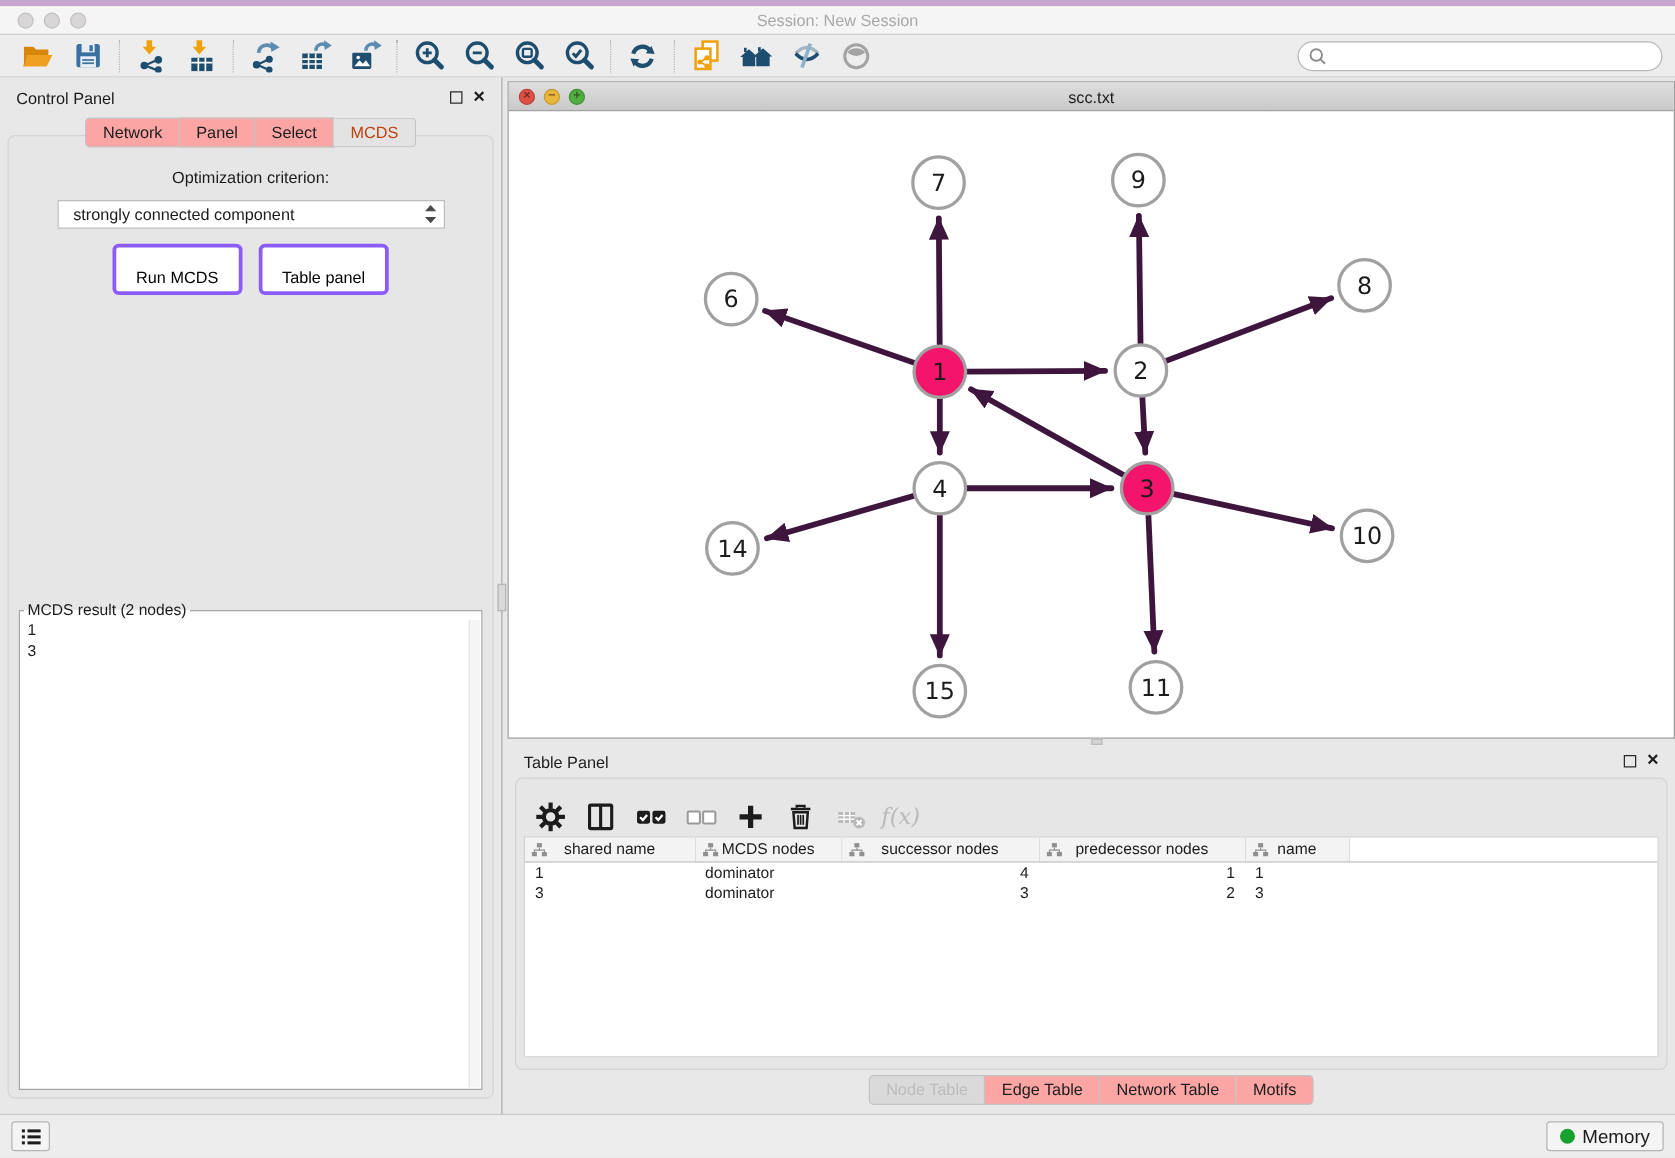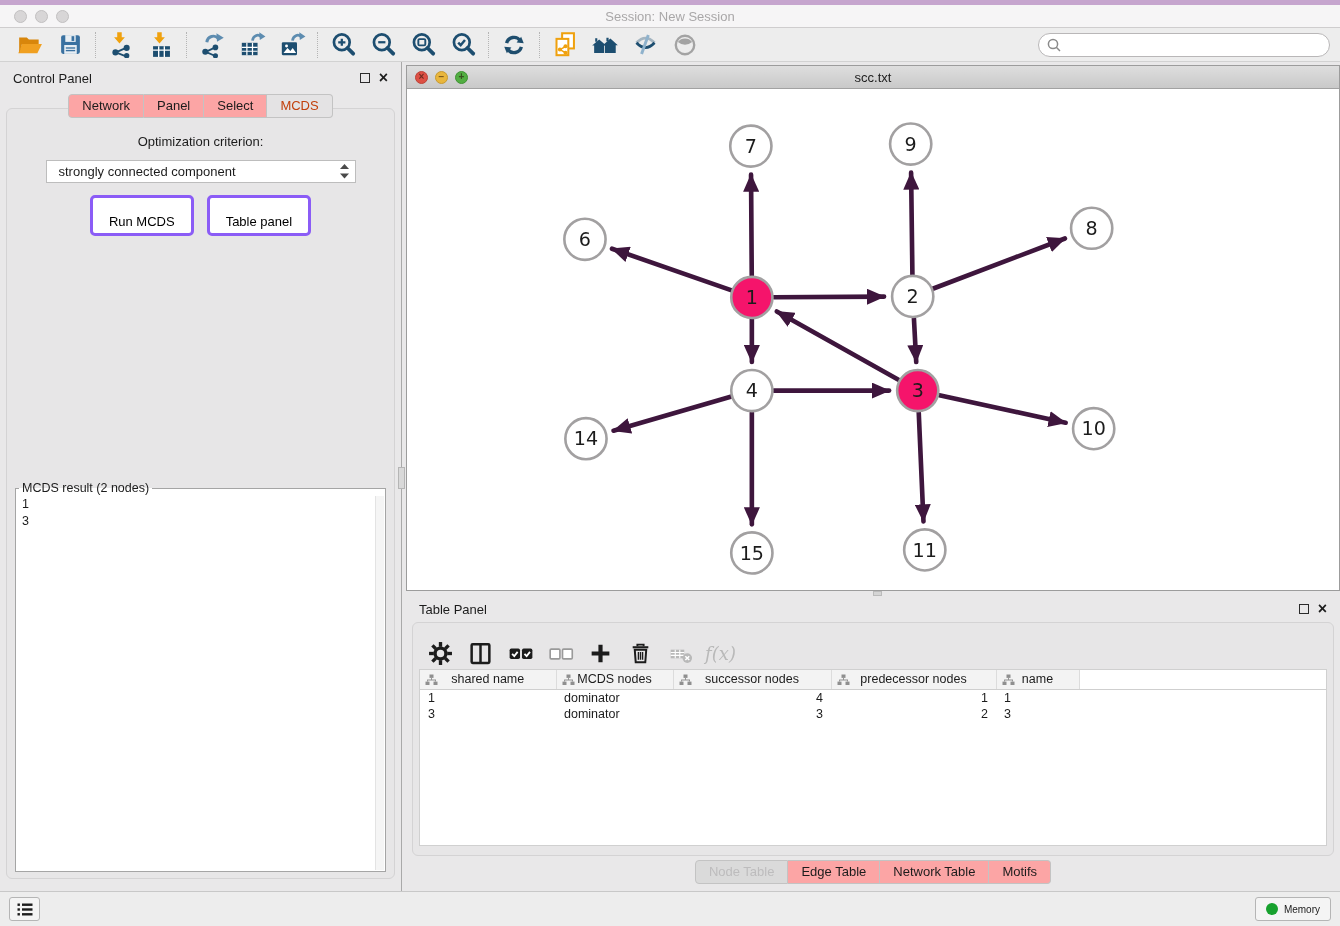--- a/index.html
+++ b/index.html
@@ -75,21 +75,21 @@
   table.data th.filler { background:#fff; border-right:none; }
   .th-inner { display:flex; align-items:center; justify-content:center; height:100%; }
   .th-icon { position:absolute; left:5px; top:4px; }
   table.data td { padding:1px 8px; height:15px; white-space:nowrap; overflow:hidden; }
   .tp-tabs { position:absolute; bottom:7px; left:0; right:0; display:flex; justify-content:center; }
   .tp-tabs .tab.selected { background:#dadada; color:#bdbcbd; }
 
   
   .statusbar { height:35px; flex:none; background:#ededed; border-top:1px solid #c8c8c8; display:flex; align-items:center; padding:0 9px; }
   .list-btn { width:31px; height:24px; border:1px solid #b5b5b5; border-radius:3px; background:#f4f4f4; display:flex; align-items:center; justify-content:center; }
-  .memory-btn { margin-left:auto; height:24px; border:1px solid #b5b5b5; border-radius:3px; background:#f4f4f4; display:flex; align-items:center; gap:6px; padding:0 10px; font-size:10px; }
+  .memory-btn { margin-left:auto; height:24px; border:1px solid #b5b5b5; border-radius:3px; background:#f4f4f4; display:flex; align-items:center; gap:6px; padding:0 10px; font-size:15px; }
   .mem-dot { width:12px; height:12px; border-radius:50%; background:#17a12e; display:inline-block; }
 </style>
 </head>
 <body>
 
 <div class="accent-strip"></div>
 <div class="titlebar">
   <div class="traffic-inactive">
     <span class="tl-gray"></span>
     <span class="tl-gray"></span>

